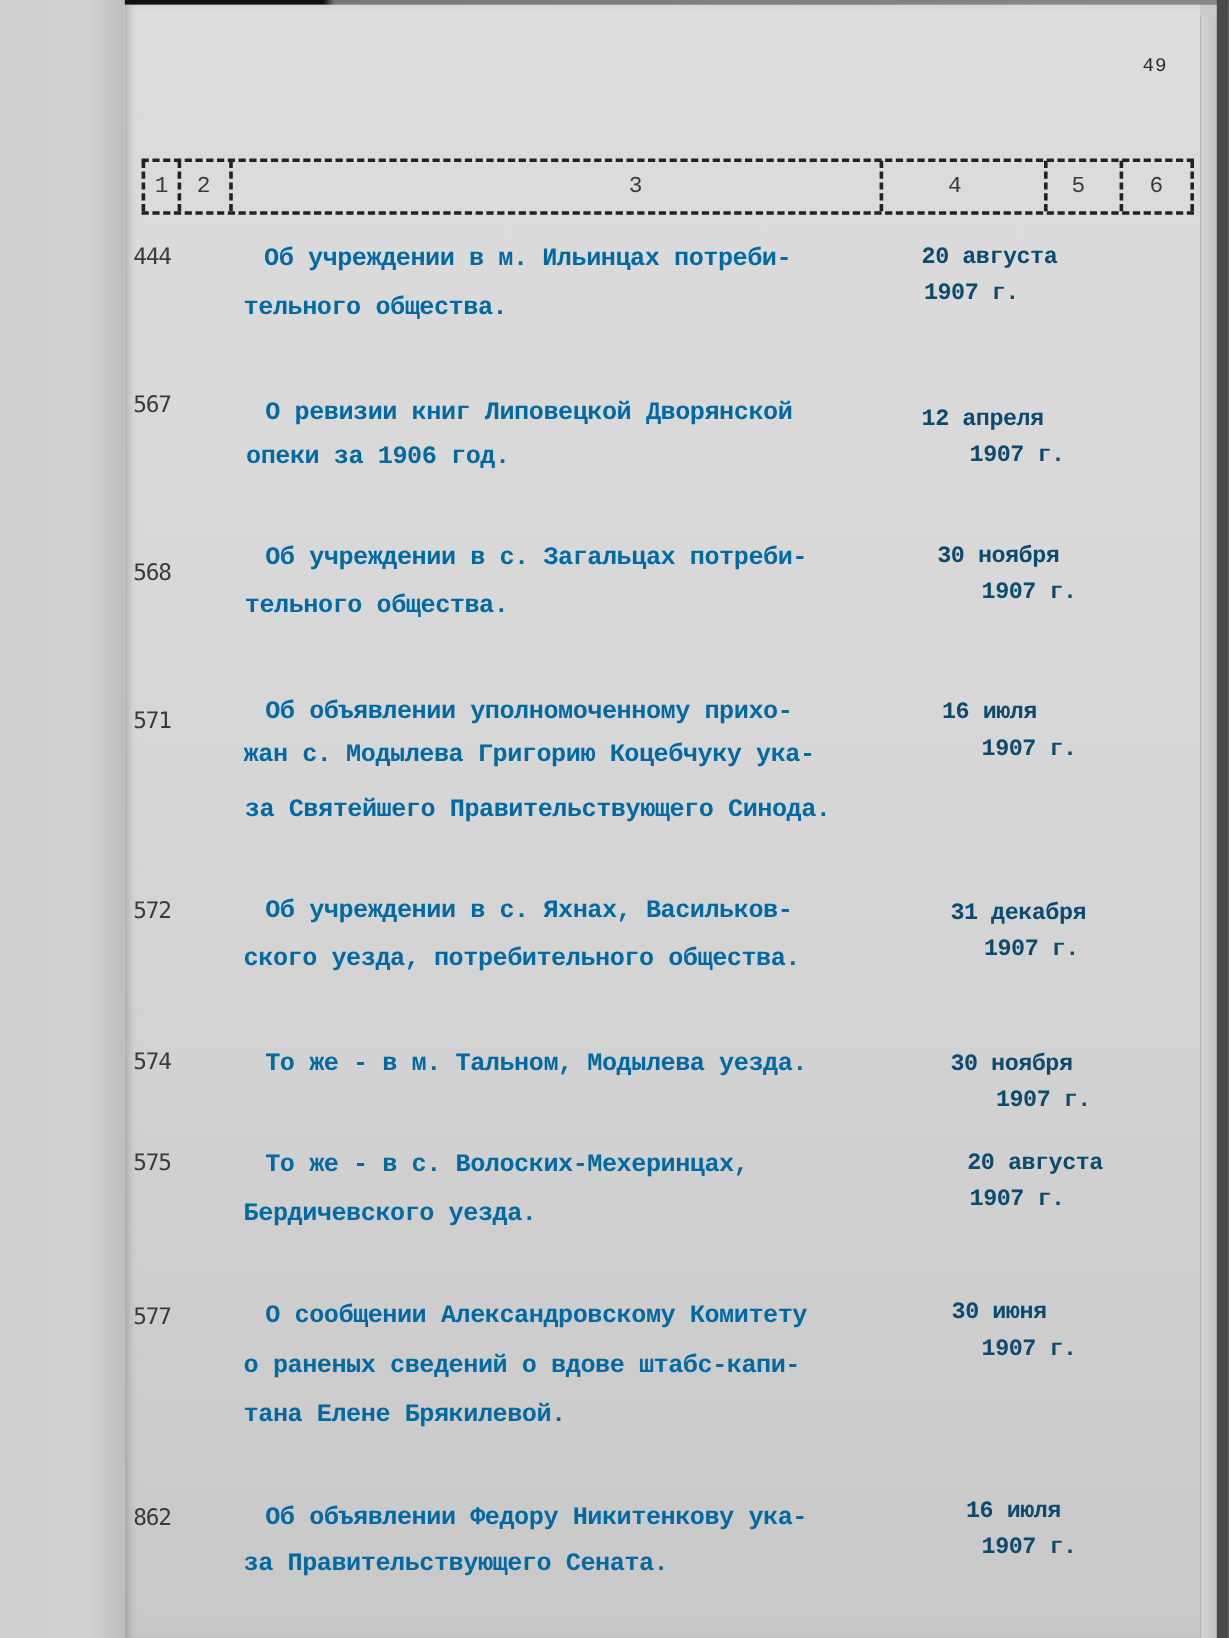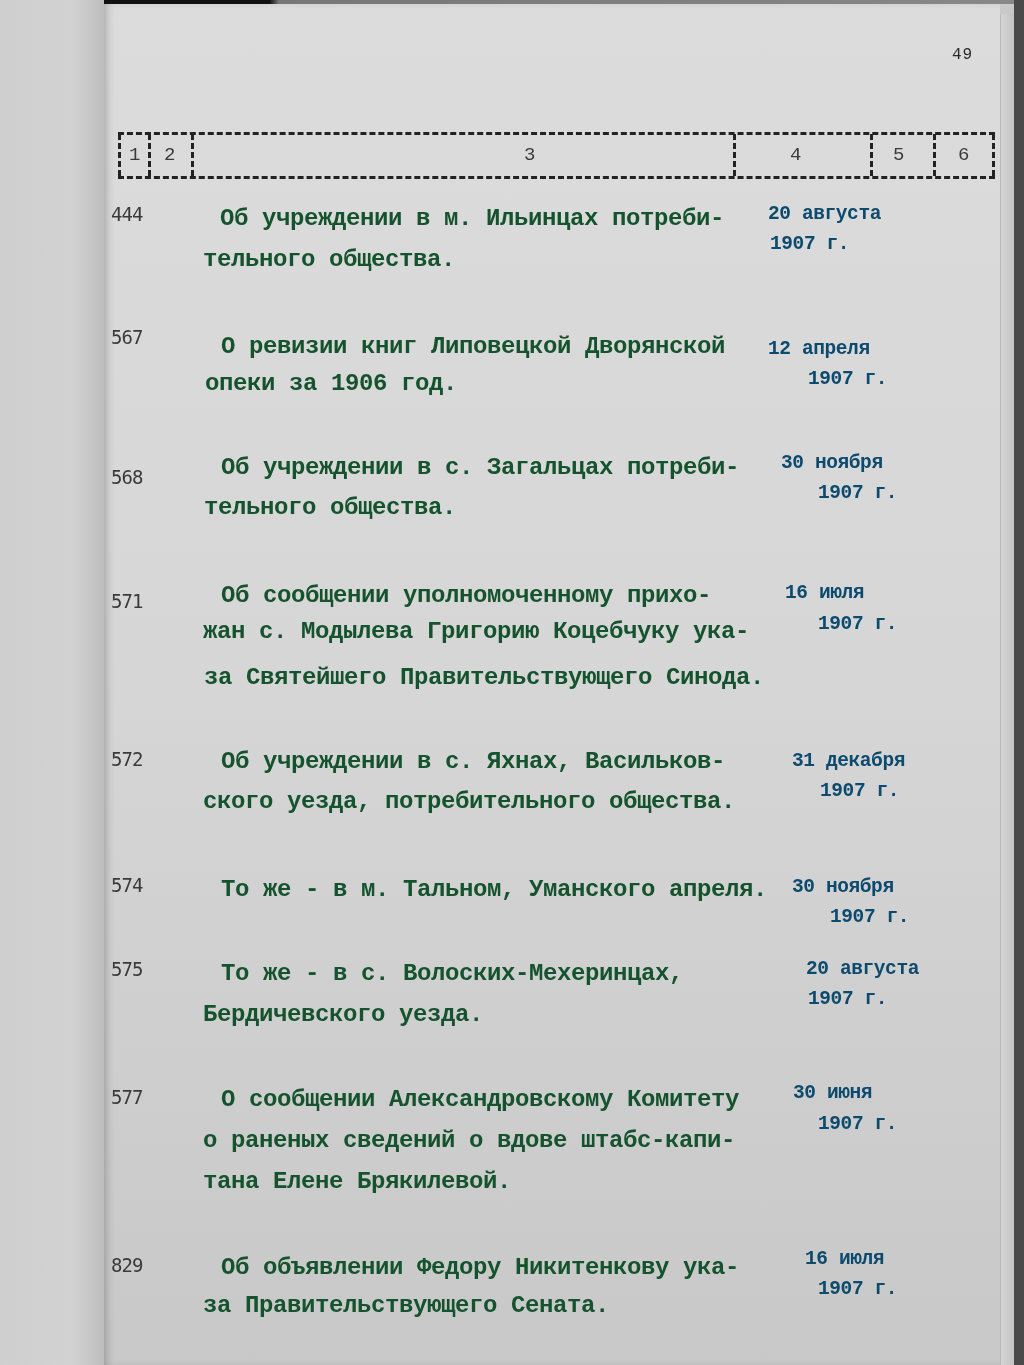--- a/index.html
+++ b/index.html
@@ -49,21 +49,21 @@
   .col-header .num {
     position: absolute; top: 14px; font-size: 19px; color: #3a3a3a;
   }
   
   .entry { position: absolute; left: 0; width: 1024px; }
   .entry .idx {
     position: absolute; left: 111px; font-size: 19px; color: #3a3a3a;
     font-family: "DejaVu Sans Mono", monospace; letter-spacing: -1px;
   }
   .entry .line {
-    position: absolute; font-size: 24px; color: #14532d; white-space: nowrap;
+    position: absolute; font-size: 21px; color: #0369a1; white-space: nowrap;
     font-weight: bold; letter-spacing: -0.4px;
   }
   .entry .date {
     position: absolute; font-size: 19.5px; color: #0c4a6e; white-space: nowrap;
     font-weight: bold; letter-spacing: -0.4px;
   }
 </style>
 </head>
 <body>
 
@@ -112,38 +112,38 @@
 <div class="entry" style="top:450px;">
   <span class="idx" style="top:16px;">568</span>
   <span class="line" style="left:221px; top:4px;">Об учреждении в с. Загальцах потреби-</span>
   <span class="line" style="left:204px; top:44px;">тельного общества.</span>
   <span class="date" style="left:781px; top:2px;">30 ноября</span>
   <span class="date" style="left:818px; top:32px;">1907 г.</span>
 </div>
 
 <div class="entry" style="top:580px;">
   <span class="idx" style="top:0;margin-top:10px;">571</span>
-  <span class="line" style="left:221px; top:2px;">Об сообщении уполномоченному прихо-</span>
+  <span class="line" style="left:221px; top:2px;">Об объявлении уполномоченному прихо-</span>
   <span class="line" style="left:203px; top:38px;">жан с. Модылева Григорию Коцебчуку ука-</span>
   <span class="line" style="left:204px; top:84px;">за Святейшего Правительствующего Синода.</span>
   <span class="date" style="left:785px; top:2px;">16 июля</span>
   <span class="date" style="left:818px; top:33px;">1907 г.</span>
 </div>
 
 <div class="entry" style="top:748px;">
   <span class="idx" style="top:0;">572</span>
   <span class="line" style="left:221px; top:0;">Об учреждении в с. Яхнах, Васильков-</span>
   <span class="line" style="left:203px; top:40px;">ского уезда, потребительного общества.</span>
   <span class="date" style="left:792px; top:2px;">31 декабря</span>
   <span class="date" style="left:820px; top:32px;">1907 г.</span>
 </div>
 
 <div class="entry" style="top:874px;">
   <span class="idx" style="top:0;">574</span>
-  <span class="line" style="left:221px; top:2px;">То же - в м. Тальном, Уманского апреля.</span>
+  <span class="line" style="left:221px; top:2px;">То же - в м. Тальном, Модылева уезда.</span>
   <span class="date" style="left:792px; top:2px;">30 ноября</span>
   <span class="date" style="left:830px; top:32px;">1907 г.</span>
 </div>
 
 <div class="entry" style="top:958px;">
   <span class="idx" style="top:0;">575</span>
   <span class="line" style="left:221px; top:2px;">То же - в с. Волоских-Мехеринцах,</span>
   <span class="line" style="left:203px; top:43px;">Бердичевского уезда.</span>
   <span class="date" style="left:806px; top:0;">20 августа</span>
   <span class="date" style="left:808px; top:30px;">1907 г.</span>
@@ -152,18 +152,18 @@
 <div class="entry" style="top:1086px;">
   <span class="idx" style="top:0;">577</span>
   <span class="line" style="left:221px; top:0;">О сообщении Александровскому Комитету</span>
   <span class="line" style="left:203px; top:41px;">о раненых сведений о вдове штабс-капи-</span>
   <span class="line" style="left:203px; top:82px;">тана Елене Брякилевой.</span>
   <span class="date" style="left:793px; top:-4px;">30 июня</span>
   <span class="date" style="left:818px; top:27px;">1907 г.</span>
 </div>
 
 <div class="entry" style="top:1254px;">
-  <span class="idx" style="top:0;">829</span>
+  <span class="idx" style="top:0;">862</span>
   <span class="line" style="left:221px; top:0;">Об объявлении Федору Никитенкову ука-</span>
   <span class="line" style="left:203px; top:38px;">за Правительствующего Сената.</span>
   <span class="date" style="left:805px; top:-6px;">16 июля</span>
   <span class="date" style="left:818px; top:24px;">1907 г.</span>
 </div>
 
 </body></html>

